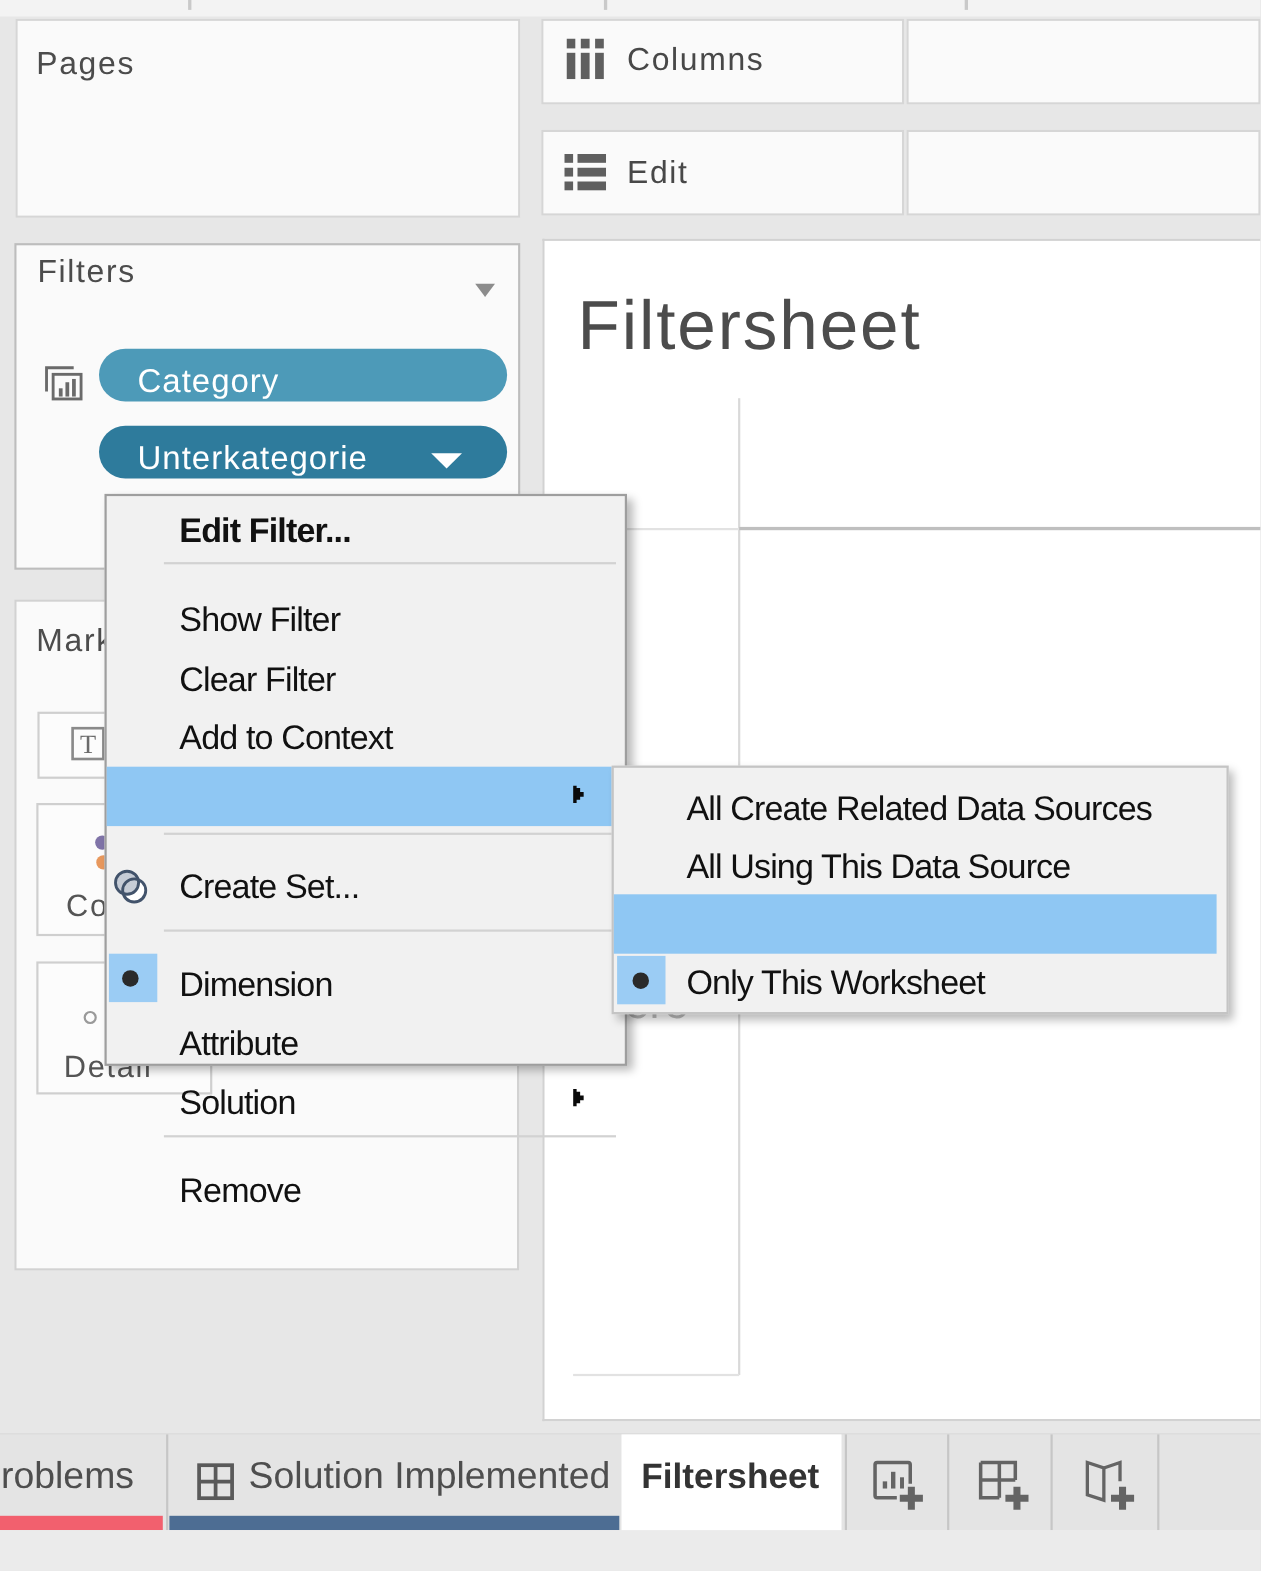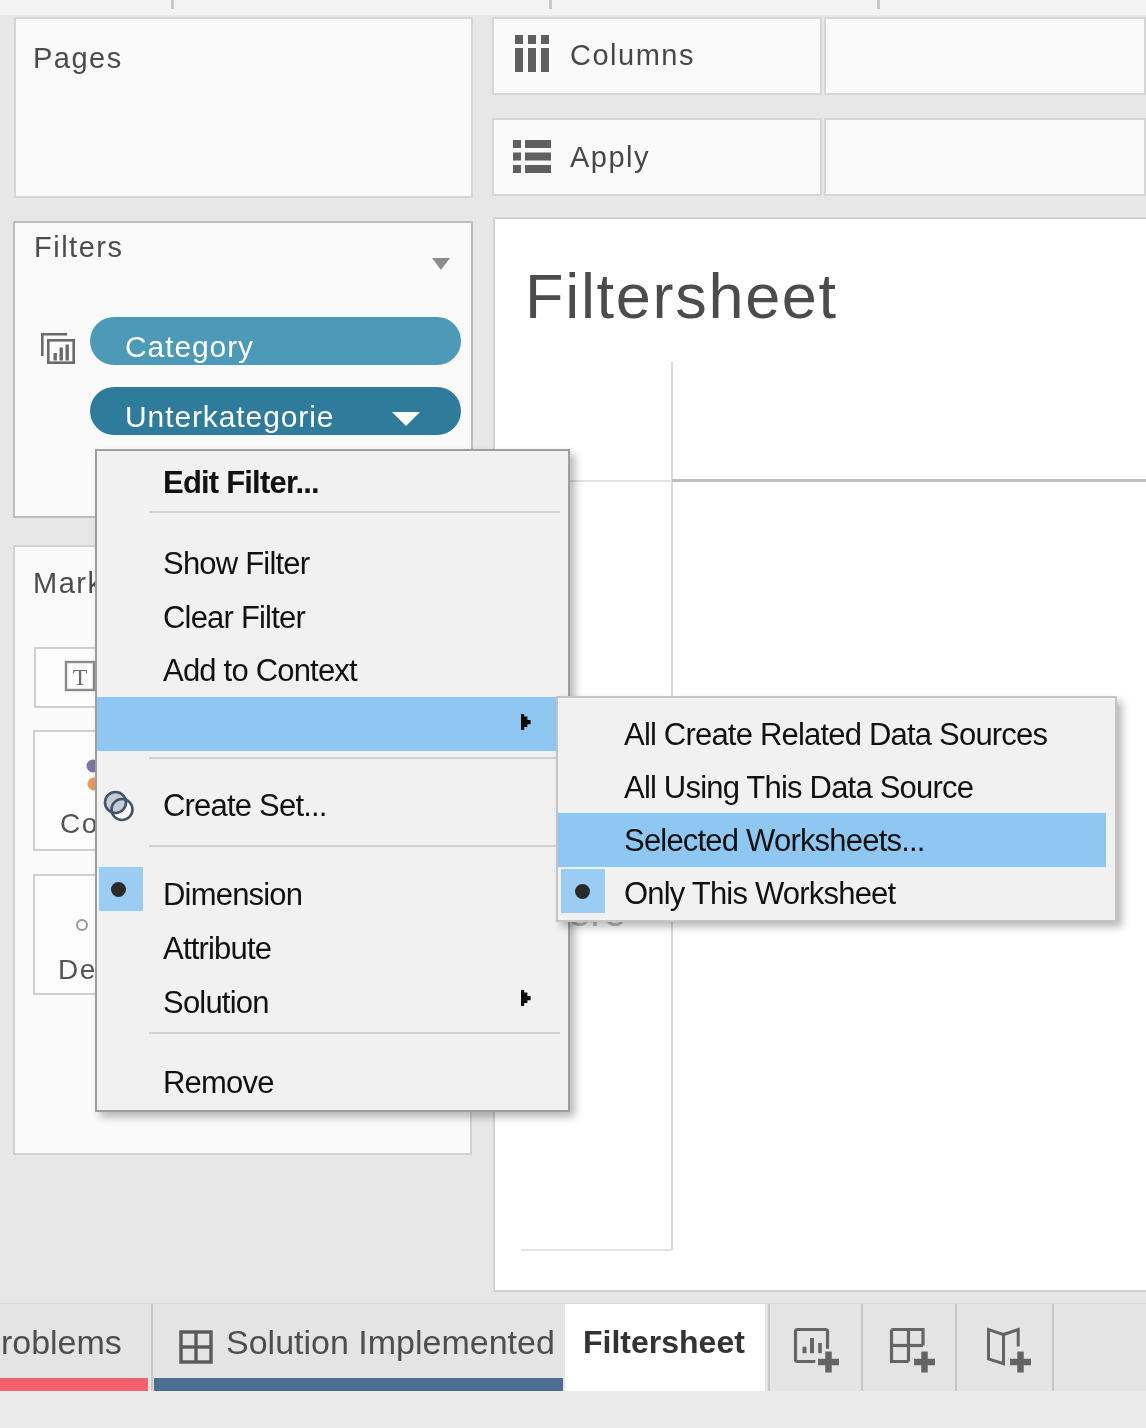--- a/index.html
+++ b/index.html
@@ -47,21 +47,21 @@
 <svg class="abs" style="left:513px;top:140px" width="38" height="34" viewBox="0 0 38 34">
   <g fill="#5f5f5f">
     <rect x="0" y="0" width="8" height="8"></rect>
       <rect x="12" y="0" width="26" height="8"></rect>
     <rect x="0" y="12.5" width="8" height="8"></rect>
       <rect x="12" y="12.5" width="26" height="8"></rect>
     <rect x="0" y="25" width="8" height="8"></rect>
       <rect x="12" y="25" width="26" height="8"></rect>
   </g>
 </svg>
-<div class="plabel" style="left:570px;top:141px;color:#484848">Apply</div>
+<div class="plabel" style="left:570px;top:141px;color:#484848">Edit</div>
 
 <div class="panel" style="left:13px;top:221px;width:460px;height:297px;border-color:#bdbdbd"></div>
 <div class="plabel" style="left:34px;top:231px">Filters</div>
 <div class="abs" style="left:432px;top:258px;width:0;height:0;border-left:9px solid transparent;border-right:9px solid transparent;border-top:12px solid #8c8c8c"></div>
 
 <svg class="abs" style="left:40px;top:331px" width="36" height="34" viewBox="0 0 36 34">
   <g fill="none" stroke="#6a6a6a" stroke-width="2.6">
     <path d="M2.3 25 L2.3 3.3 L27 3.3"></path>
     <rect x="8.3" y="9.3" width="25.4" height="22.4"></rect>
   </g>
@@ -96,21 +96,21 @@
 <div class="plabel" style="left:58px;top:954px;font-size:28px;color:#555">Detail</div>
 
 <div class="abs" style="left:493px;top:217px;width:653px;height:1075px;background:#fff;border-left:2px solid #d2d2d2;border-top:2px solid #d2d2d2;border-bottom:2px solid #d2d2d2;box-sizing:border-box"></div>
 <div class="abs" style="left:525px;top:260px;font-size:63px;color:#4c4c4c;letter-spacing:1.7px;font-weight:400">Filtersheet</div>
 <div class="abs" style="left:671px;top:362px;width:2px;height:888px;background:#d9d9d9"></div>
 <div class="abs" style="left:521px;top:480px;width:151px;height:2px;background:#e2e2e2"></div>
 <div class="abs" style="left:672px;top:479px;width:474px;height:3px;background:#bfbfbf"></div>
 <div class="abs" style="left:521px;top:1249px;width:151px;height:2px;background:#e2e2e2"></div>
 <div class="abs" style="left:546px;top:890px;font-size:40px;color:#bdbdbd">here</div>
 
-<div class="menu" style="left:95px;top:449px;width:475px;height:663px;border-color:#9e9e9e">
+<div class="menu" style="left:95px;top:449px;width:475px;height:520px;border-color:#9e9e9e">
   <div class="hl" style="top:246px;width:471px;height:54px"></div>
   <div class="hl" style="top:416px;left:2px;width:44px;height:44px;background:#9bccf4"></div>
   <div class="mi" style="top:5px;font-weight:bold">Edit Filter...</div>
   <div class="msep" style="top:60px"></div>
   <div class="mi" style="top:86px">Show Filter</div>
   <div class="mi" style="top:193px">Add to Context</div>
   <div class="mi" style="top:140px">Clear Filter</div>
   <svg class="abs" style="left:424px;top:263px" width="10" height="16" viewBox="0 0 10 16">
       <path d="M0 0 h3.2 v2.4 h3.2 v3.6 h3.2 v4.3 h-3.2 v2.7 h-3.2 v3 h-3.2 Z" fill="#0a0a0a"></path>
     </svg>
@@ -131,21 +131,20 @@
     </svg>
   <div class="msep" style="top:581px"></div>
   <div class="mi" style="top:605px">Remove</div>
 </div>
 
 <div class="menu" style="left:556px;top:696px;width:561px;height:226px;border-color:#c4c4c4">
   <div class="hl" style="top:115px;left:0px;width:548px;height:54px"></div>
   <div class="hl" style="top:171px;left:3px;width:44px;height:44px;background:#9bccf4"></div>
   <div class="mi" style="top:10px">All Create Related Data Sources</div>
   <div class="mi" style="top:63px">All Using This Data Source</div>
-  <div class="mi" style="top:116px">Selected Worksheets...</div>
   <div class="abs" style="left:17px;top:186px;width:15px;height:15px;border-radius:50%;background:#2a2a2a"></div>
   <div class="mi" style="top:169px">Only This Worksheet</div>
 </div>
 
 <div class="abs" style="left:0;top:1303px;width:1146px;height:88px;background:#e4e4e4;border-top:1px solid #dadada"></div>
 <div class="tablbl" style="left:-18px;top:1298px">problems</div>
 <div class="abs" style="left:151px;top:1304px;width:2px;height:87px;background:#c6c6c6"></div>
 <svg class="abs" style="left:179px;top:1330px" width="34" height="34" viewBox="0 0 34 34">
   <g fill="none" stroke="#5a5a5a" stroke-width="3.4">
     <rect x="2" y="2" width="30" height="30"></rect>

